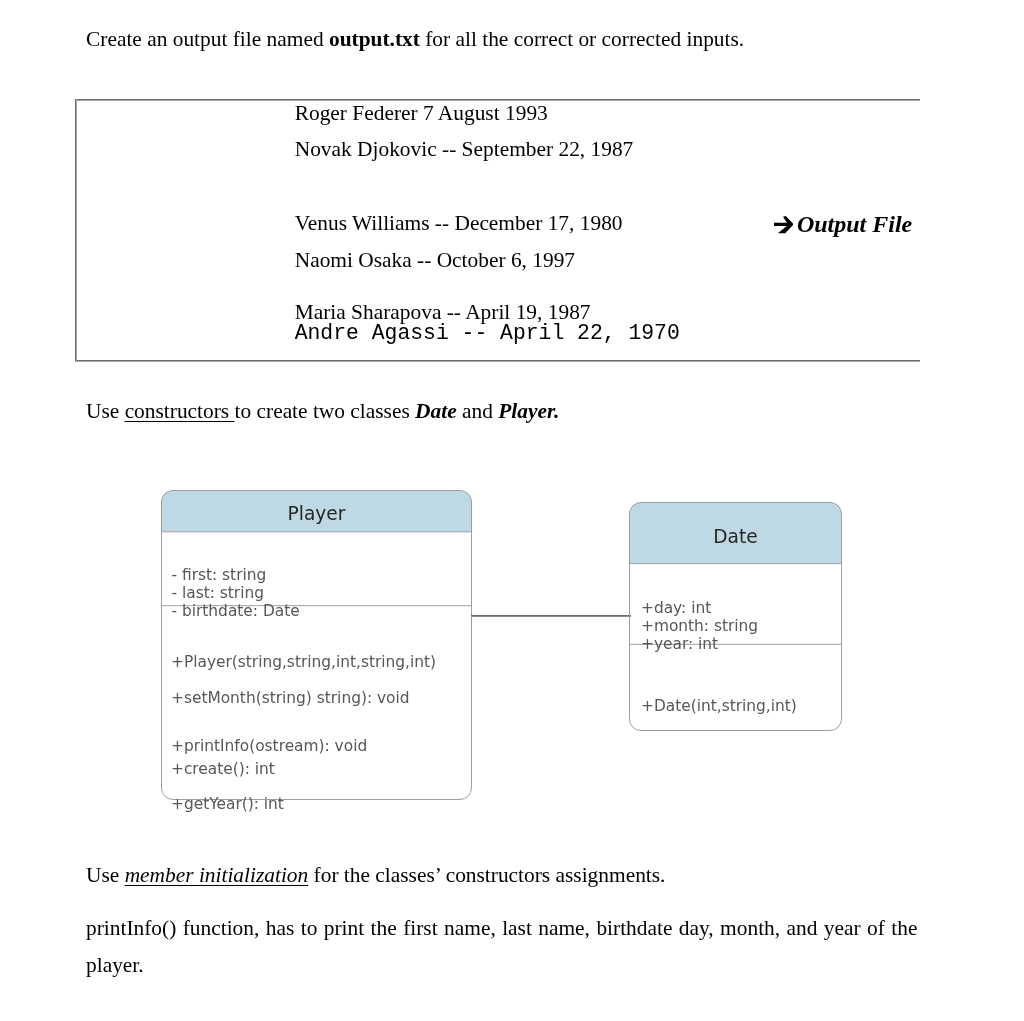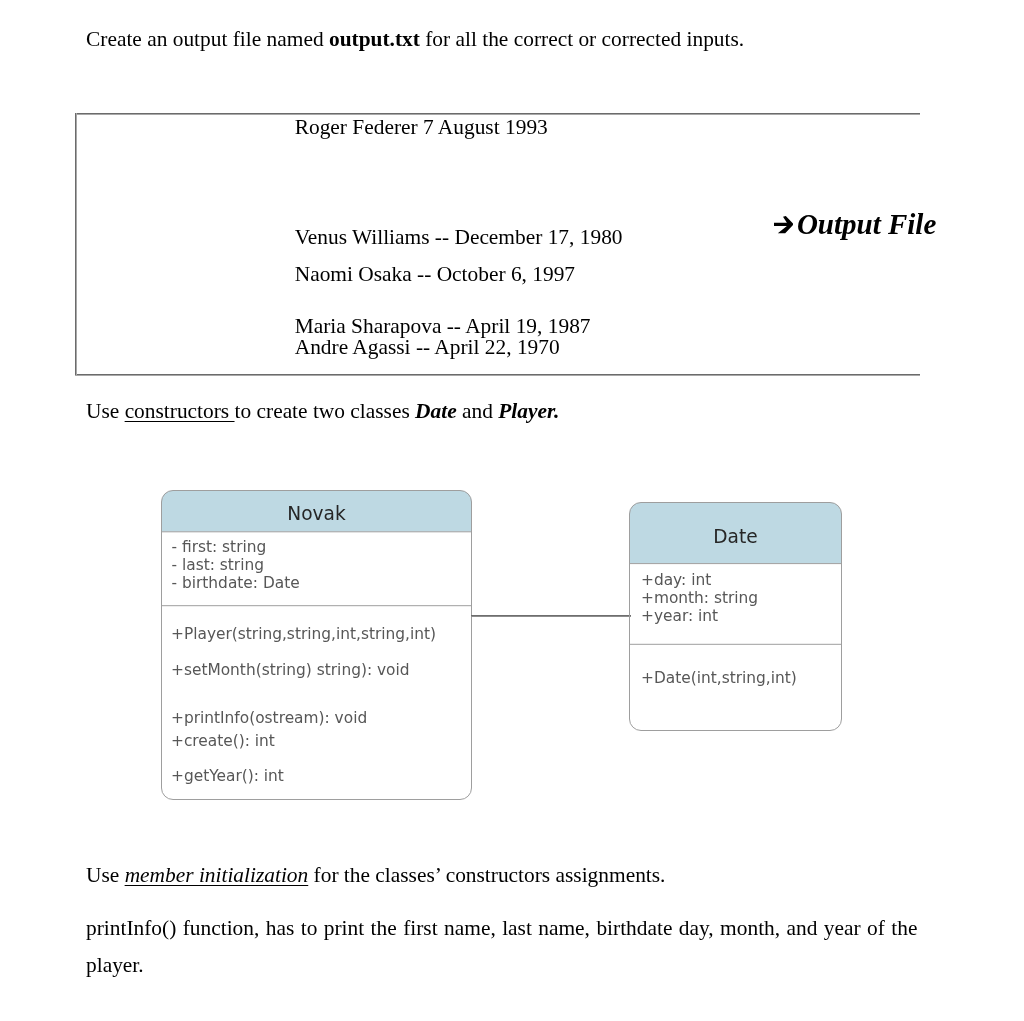--- a/index.html
+++ b/index.html
@@ -8,58 +8,59 @@
        font-family:"Liberation Serif",serif;overflow:hidden;}
   .page{position:relative;width:1024px;height:1021px;background:#fff;}
 
   .para{position:absolute;font-family:"Liberation Serif",serif;font-size:21.4px;line-height:36.9px;color:#000;}
   .b{font-weight:bold;}
   .bi{font-weight:bold;font-style:italic;}
   .u{text-decoration:underline;text-underline-offset:3px;text-decoration-thickness:1px;}
   .ui{font-style:italic;text-decoration:underline;text-underline-offset:3px;text-decoration-thickness:1.2px;margin-top:16px;}
 
   
-  #output-box{position:absolute;left:75px;top:113px;width:845px;height:262px;padding-left:33px;}
+  #output-box{position:absolute;left:75px;top:99px;width:845px;height:262px;padding-left:33px;}
   #output-box .ob-top,#output-box .ob-bot{position:absolute;left:0;width:845px;height:2px;
         background:linear-gradient(to bottom,#6b6b6b 0 50%,#a8a8a8 50% 100%);}
   #output-box .ob-left{position:absolute;left:0;top:0;width:2px;height:262px;
         background:linear-gradient(to right,#6b6b6b 0 50%,#a8a8a8 50% 100%);}
   .orow{position:absolute;left:219.7px;font-family:"Liberation Serif",serif;font-size:21.4px;
         line-height:21.4px;white-space:pre;color:#000;}
   #output-callout{position:absolute;left:774.3px;top:215.7px;white-space:nowrap;height:18px;}
   #arrow-right-icon{position:absolute;left:0;top:0;width:19px;height:17.2px;display:block;overflow:visible;}
   #output-callout .lbl{position:absolute;left:22.6px;top:-2.2px;
         font-family:"Liberation Serif",serif;font-weight:bold;font-style:italic;
-        font-size:29px;line-height:21.8px;white-space:pre;}
+        font-size:24px;line-height:21.8px;white-space:pre;}
 
   
   .uml-box{position:absolute;}
   .uml-frame{position:absolute;left:0;top:0;overflow:visible;}
   .uml-title{position:absolute;left:0;right:0;font-family:"DejaVu Sans",sans-serif;
              color:#262626;text-align:center;font-size:18.6px;line-height:18.6px;transform:translateZ(0);}
   .uml-txt{position:absolute;font-family:"DejaVu Sans",sans-serif;color:#575757;white-space:pre;
-           font-size:15.4px;line-height:15.4px;transform:translateZ(0);}
+           font-size:15.4px;line-height:15.4px;transform:translateZ(0);margin-top:28px;}
   #assoc-line{position:absolute;background:linear-gradient(to bottom,#6e6e6e 0 50%,#8c8c8c 50% 100%);}
 </style>
 </head>
 <body>
 
 <div class="page">
 
   <div class="para" id="intro-line" style="left:86px;top:21px;width:880px;"><span>Create an output file named </span><span class="b">output.txt</span><span> for all the correct or corrected inputs.</span></div>
 
   <div id="output-box">
     <div class="ob-top" style="top:0;"></div>
     <div class="ob-bot" style="top:261px;"></div>
     <div class="ob-left"></div>
     <div class="orow" style="top:3.5px;">Roger Federer 7 August 1993</div>
+    <div class="orow" style="top:40.3px;">Novak Djokovic -- September 22, 1987</div>
     <div class="orow" style="top:113.9px;">Venus Williams -- December 17, 1980</div>
     <div class="orow" style="top:150.7px;">Naomi Osaka -- October 6, 1997</div>
     <div class="orow" style="top:187.5px;margin-top:15px;">Maria Sharapova -- April 19, 1987</div>
-    <div class="orow" style="top:224.3px;">Andre Agassi -- April 22, 1970</div>
+    <div class="orow" style="top:224.3px;font-family:Liberation Mono, monospace;">Andre Agassi -- April 22, 1970</div>
   </div>
 
   <div id="output-callout">
       <svg id="arrow-right-icon" viewBox="0 0 19 17.2">
         <title>➔</title>
         <path fill="#000" d="M 0,6.8 L 12.9,6.8 L 9.0,0.8 L 11.8,0.0 L 19.0,7.5 L 19.0,9.1 L 11.2,17.2 L 3.8,17.2 L 12.9,10.1 L 0,10.1 Z"></path>
       </svg>
       <span class="lbl">Output File</span>
     </div>
 
@@ -74,21 +75,21 @@
               <rect x="0.5" y="0.5" width="310" height="309" rx="11.5" ry="11.5"></rect>
             </clipPath>
           </defs>
         <g clip-path="url(#clipPlayer)">
             <rect x="0" y="0" width="311" height="41.5" fill="#bed9e3"></rect>
           </g>
         <rect x="0.5" y="0.5" width="310" height="309" rx="11.5" ry="11.5" fill="none" stroke="#9e9e9e" stroke-width="1"></rect>
         <line x1="0.5" y1="41.8" x2="310.5" y2="41.8" stroke="#9e9e9e" stroke-width="1"></line>
         <line x1="0.5" y1="115.7" x2="310.5" y2="115.7" stroke="#9e9e9e" stroke-width="1"></line>
       </svg>
-      <div class="uml-title" style="top:15.1px;">Novak</div>
+      <div class="uml-title" style="top:15.1px;">Player</div>
       <div class="uml-txt" style="left:10.5px;top:50.2px;">- first: string</div>
       <div class="uml-txt" style="left:10.5px;top:67.9px;">- last: string</div>
       <div class="uml-txt" style="left:10.5px;top:85.7px;">- birthdate: Date</div>
       <div class="uml-txt" style="left:10.0px;top:136.9px;">+Player(string,string,int,string,int)</div>
       <div class="uml-txt" style="left:10.0px;top:172.6px;">+setMonth(string) string): void</div>
       <div class="uml-txt" style="left:10.0px;top:221px;">+printInfo(ostream): void</div>
       <div class="uml-txt" style="left:10.0px;top:243.5px;">+create(): int</div>
       <div class="uml-txt" style="left:10.0px;top:279.1px;">+getYear(): int</div>
     </div>
 

